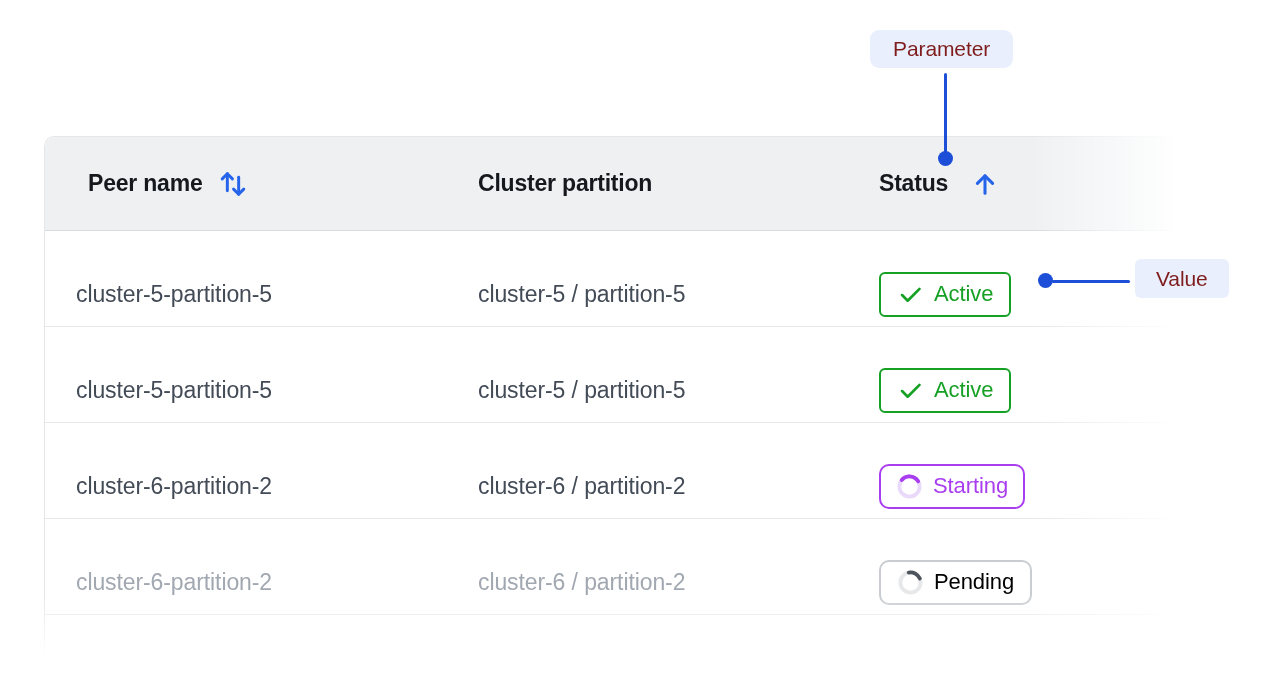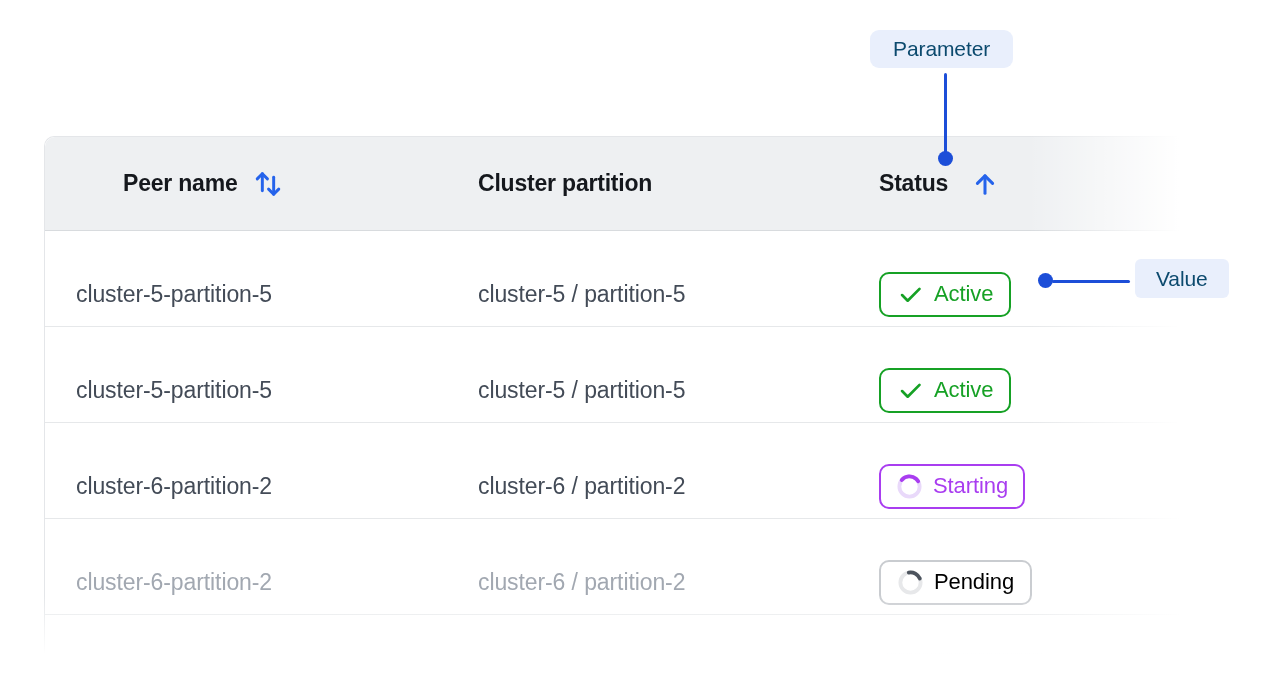--- a/index.html
+++ b/index.html
@@ -12,44 +12,44 @@
   
   .table { position:absolute; left:44px; top:136px; width:1160px;
     border-top:1px solid #e4e6e9; border-left:1px solid #e4e6e9;
     border-top-left-radius:10px; z-index:1; }
 
   .thead { display:grid; grid-template-columns:433px 401px 1fr; align-items:center;
     height:94px; background:#eef0f2; border-top-left-radius:10px;
     border-bottom:1px solid #d8dbde; }
   .th { display:flex; align-items:center; gap:15px;
     font-size:23px; font-weight:700; color:#15181d; letter-spacing:-0.2px; }
-  .th:first-child { padding-left:43px;margin-left:35px; }
+  .th:first-child { padding-left:43px; }
 
   .tr { display:grid; grid-template-columns:433px 401px 1fr; align-items:center;
     height:96px; border-bottom:1px solid #e6e8ea; background:#fff; }
   .td { font-size:23px; color:#434b57; letter-spacing:-0.1px;margin-top:31px; }
   .td.col-peer { padding-left:31px; }
   .tr-muted .td { color:#a2a8b1; }
 
   
   .badge { display:inline-flex; align-items:center; gap:10px; height:45px;
     padding:0 16px; border-radius:10px; border:2px solid currentColor;
     font-size:22px; font-weight:500; background:#fff; }
   .badge svg { flex:0 0 auto; }
-  .badge-active   { color:#16a125; }
+  .badge-active   { color:#16a125;border-radius:6px; }
   .badge-starting { color:#a93df0; padding:8px 15px; }
   .badge-pending  { color:#000000; border-color:#c9ccd0;text-align:right; }
 
   .ghost-badge { display:inline-block; width:172px; height:45px;
     border:2px solid #dcdee1; border-radius:10px; background:#f3f4f5; opacity:.8; }
 
   
   .callout { position:absolute; z-index:10; display:flex; align-items:center;
     height:38px; padding:0 23px; border-radius:9px; background:#e9effc;
-    color:#0c4a6e; font-size:21px; font-weight:500; letter-spacing:-0.1px; }
+    color:#7f1d1d; font-size:21px; font-weight:500; letter-spacing:-0.1px; }
   .callout-parameter { left:870px; top:30px; }
   .callout-value { left:1135px; top:259px; height:39px; padding:0 21px;border-radius:6px; }
 
   .conn-v { position:absolute; z-index:10; left:944px; top:73px; width:3px; height:80px;
     background:#1c4ed8; border-radius:2px; }
   .conn-h { position:absolute; z-index:10; left:1052px; top:280px; width:78px; height:3px;
     background:#1c4ed8; border-radius:2px; }
   .conn-dot { position:absolute; z-index:10; width:15px; height:15px; border-radius:50%;
     background:#1c4ed8; }
   .dot-status { left:938px; top:151px; }

